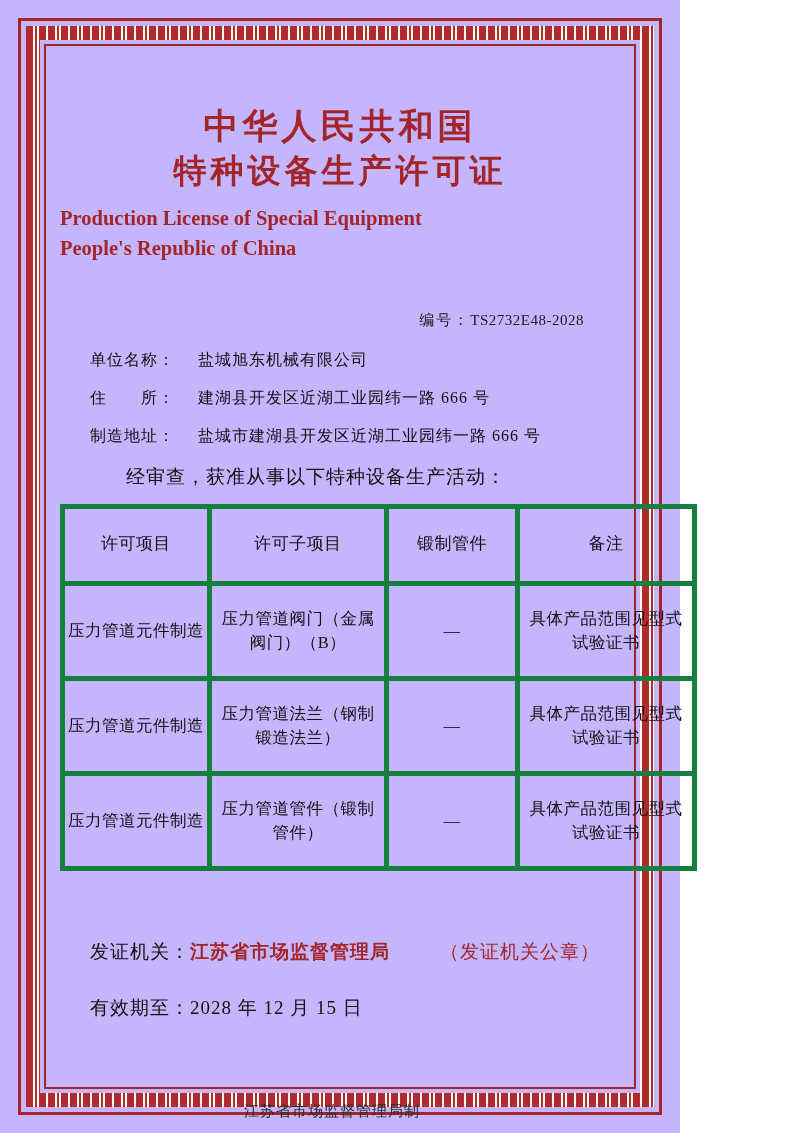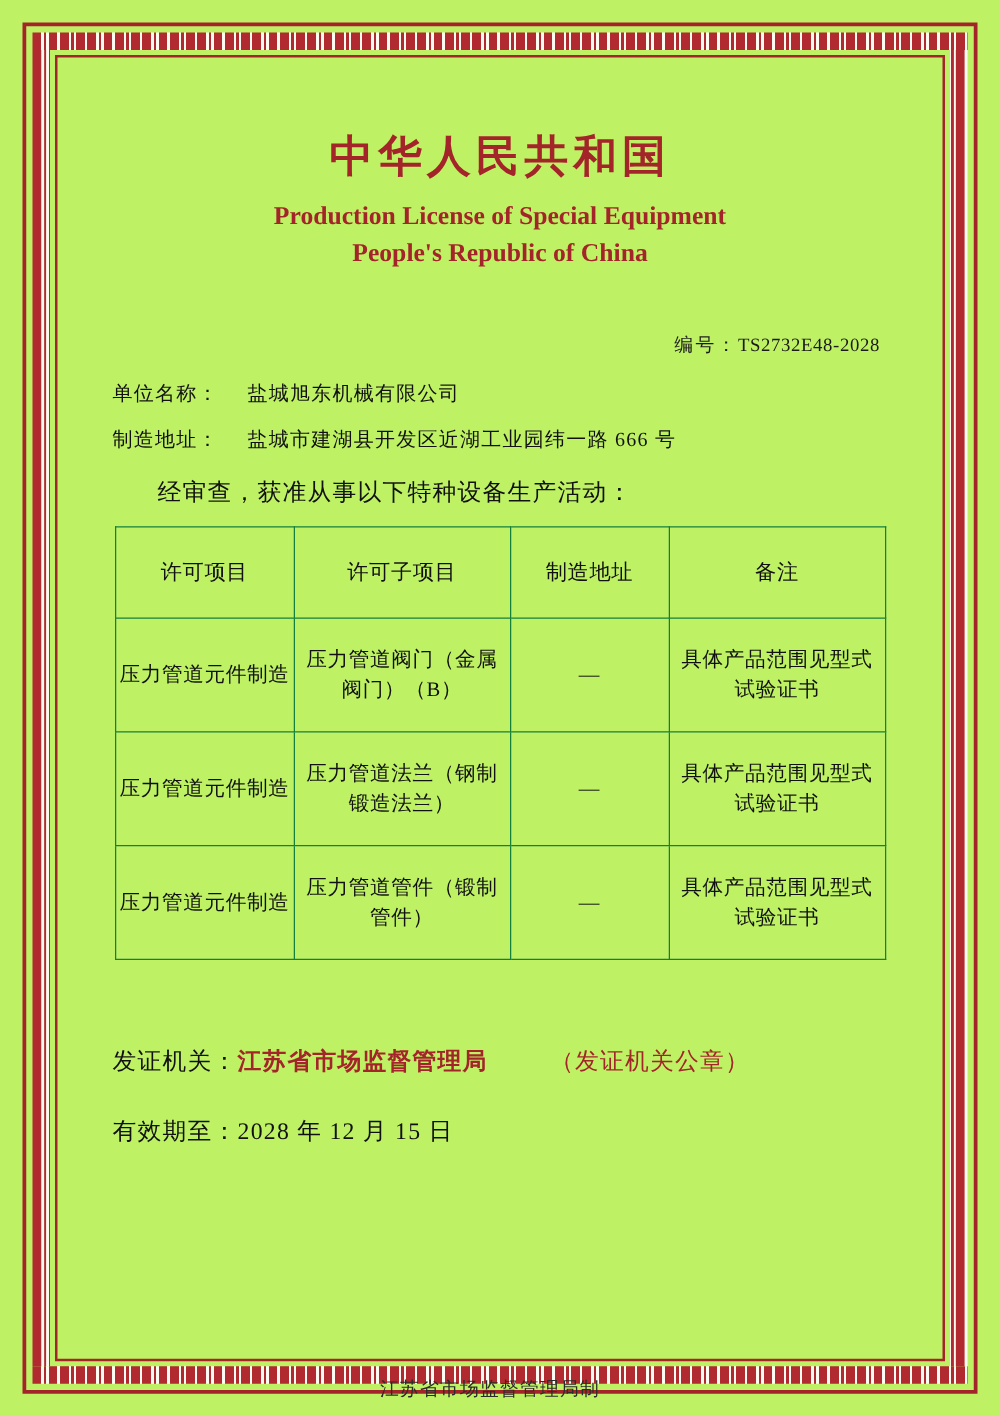--- a/index.html
+++ b/index.html
@@ -8,23 +8,23 @@
   }
   body {
     width: 800px;
     height: 1133px;
     background: #ffffff;
     font-family: "Liberation Serif", "DejaVu Serif", serif;
     overflow: hidden;
   }
   .page {
     position: relative;
-    width: 800px;
+    width: 680px;
     height: 1133px;
-    background: #bef264;
+    background: #c4b5fd;
     box-sizing: border-box;
   }
   
   .border-outer {
     position: absolute;
     left: 18px;
     top: 18px;
     right: 18px;
     bottom: 18px;
     border: 3px solid #a3252a;
@@ -73,21 +73,21 @@
     font-weight: bold;
     letter-spacing: 4px;
     line-height: 1.35;
     margin-top: 42px;
     font-family: "DejaVu Serif", "Liberation Serif", serif;
   }
   .title-cn .line2 {
     font-size: 33px;
   }
   .title-en {
-    text-align: center;
+    text-align: left;
     color: #a3252a;
     font-weight: bold;
     font-size: 20.5px;
     line-height: 1.45;
     margin-top: 10px;
     font-family: "Liberation Serif", "DejaVu Serif", serif;
   }
   
   .serial {
     margin-top: 48px;
@@ -126,21 +126,21 @@
     color: #111;
   }
   
   table.lic {
     margin: 0 auto;
     border-collapse: collapse;
     width: 596px;
     table-layout: fixed;
   }
   table.lic td, table.lic th {
-    border: 1px solid #15803d;
+    border: 5px solid #15803d;
     text-align: center;
     vertical-align: middle;
     font-size: 16.5px;
     color: #111;
     font-weight: normal;
     line-height: 1.45;
     padding: 9px 2px;
     letter-spacing: 0.5px;
   }
   table.lic thead td {
@@ -199,48 +199,52 @@
 <div class="page">
 
   <div class="border-outer"></div>
   <div class="border-greek"></div>
   <div class="border-inner"></div>
 
   <div class="content">
 
     <div class="title-cn">
       <div class="line1">中华人民共和国</div>
+      <div class="line2">特种设备生产许可证</div>
     </div>
 
     <div class="title-en">
       <div>Production License of Special Equipment</div>
       <div>People's Republic of China</div>
     </div>
 
     <div class="serial">
       <span class="label">编号：</span><span class="value">TS2732E48-2028</span>
     </div>
 
     <div class="info">
       <div class="info-row">
         <span class="lab">单位名称：</span><span class="val">盐城旭东机械有限公司</span>
       </div>
       <div class="info-row">
+        <span class="lab">住　　所：</span><span class="val">建湖县开发区近湖工业园纬一路 666 号</span>
+      </div>
+      <div class="info-row">
         <span class="lab">制造地址：</span><span class="val">盐城市建湖县开发区近湖工业园纬一路 666 号</span>
       </div>
     </div>
 
     <div class="statement">经审查，获准从事以下特种设备生产活动：</div>
 
     <table class="lic">
       <thead>
         <tr>
           <td class="col1">许可项目</td>
           <td class="col2">许可子项目</td>
-          <td class="col3">制造地址</td>
+          <td class="col3">锻制管件</td>
           <td class="col4">备注</td>
         </tr>
       </thead>
       <tbody>
         <tr>
           <td class="col1">压力管道元件制造</td>
           <td class="col2">压力管道阀门（金属阀门）（B）</td>
           <td class="col3 dash">—</td>
           <td class="col4">具体产品范围见型式试验证书</td>
         </tr>

